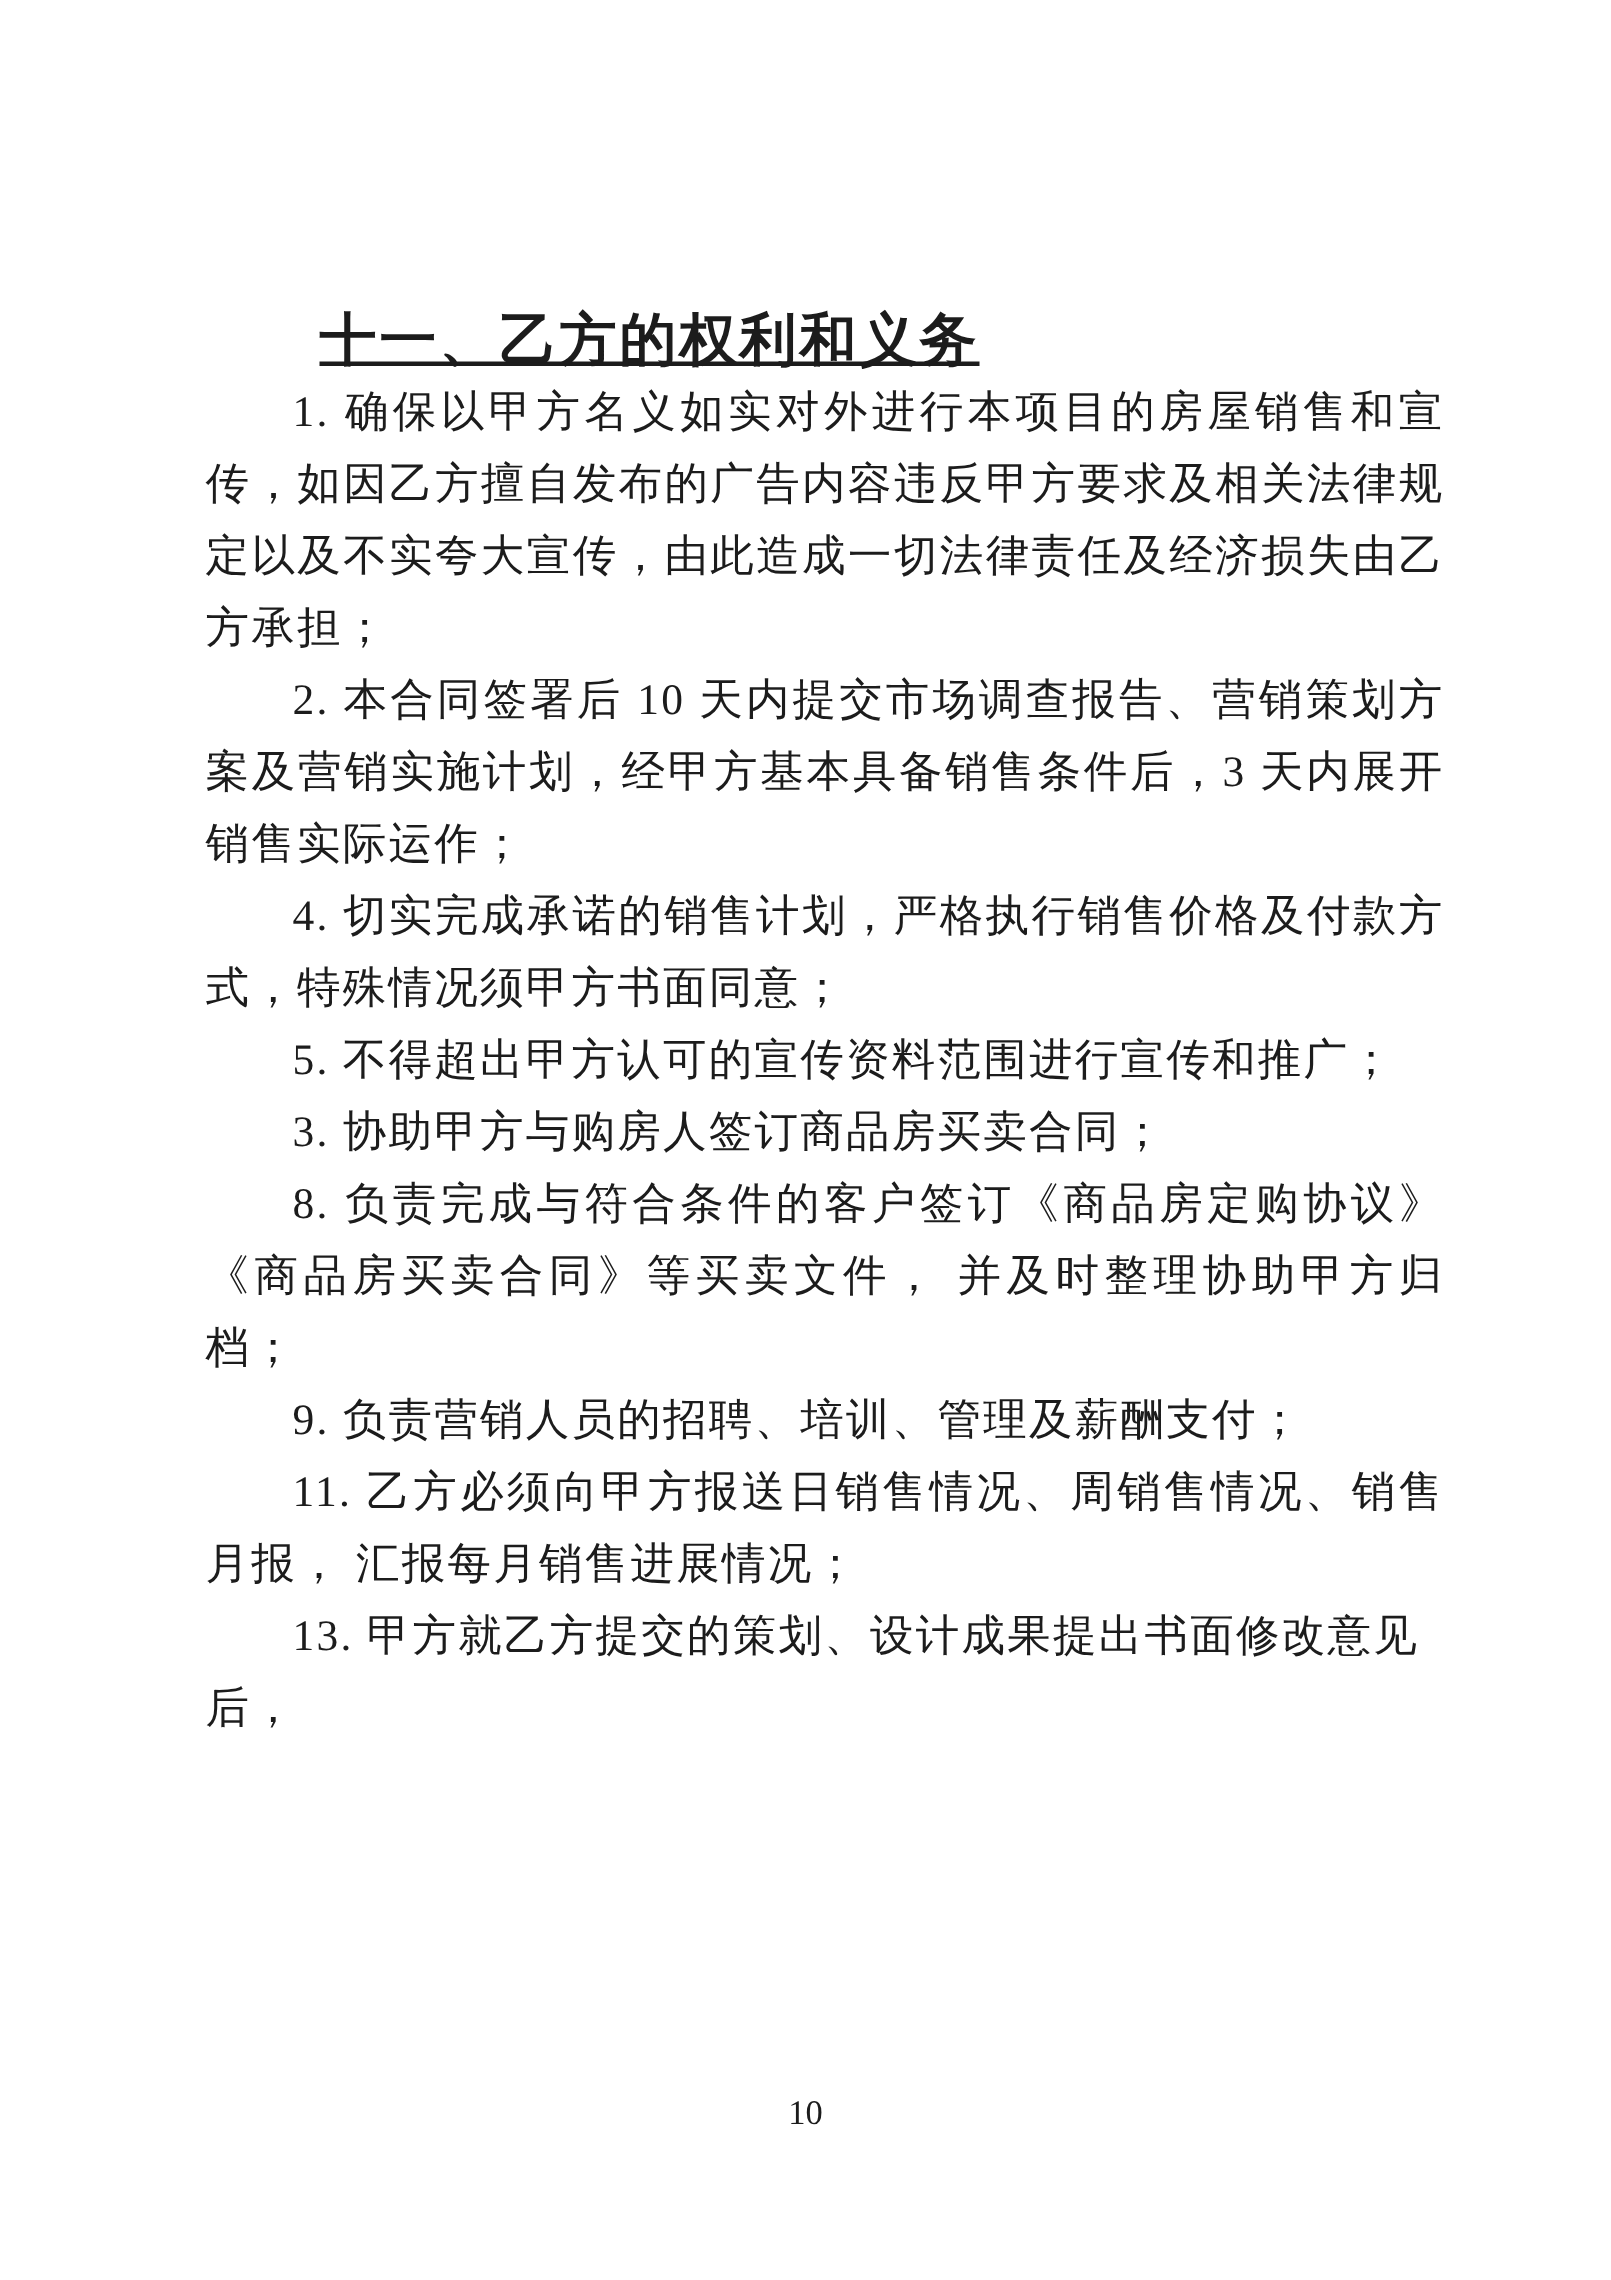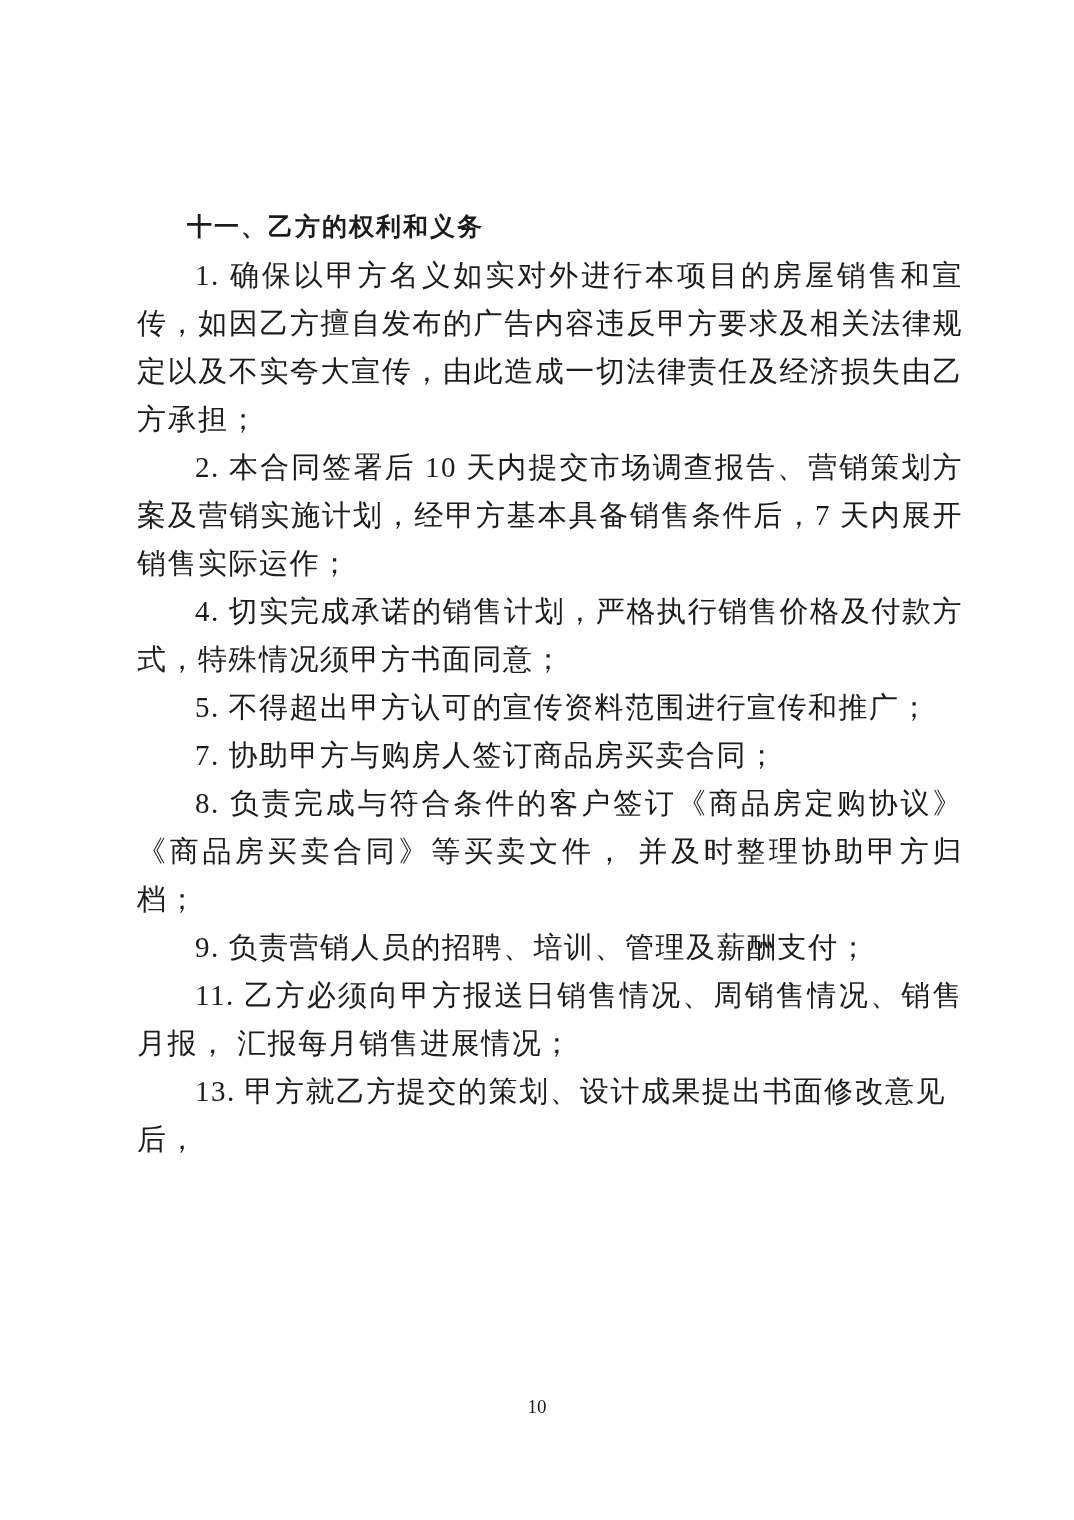--- a/index.html
+++ b/index.html
@@ -14,58 +14,59 @@
     font-family: "Liberation Serif", "DejaVu Serif", serif;
     color: #1c1c1c;
   }
   .page {
     position: absolute;
     left: 137px;
     top: 203px;
     width: 826px;
   }
   .heading {
-    font-size: 25px;
+    font-size: 38px;
     font-weight: bold;
     line-height: 48px;
     text-indent: 2em;
     letter-spacing: 2px;
     margin: 0;
+    text-decoration: underline;
   }
   .clause {
     font-size: 29px;
     line-height: 48px;
     margin: 0;
     text-indent: 2em;
     text-align: justify;
     text-justify: inter-character;
     letter-spacing: 1.5px;
   }
   .clause:last-child {
     text-align: left;
   }
   .footer {
     position: absolute;
     left: 0;
     top: 1396px;
     width: 1074px;
     text-align: center;
-    font-size: 19px;
+    font-size: 23px;
     color: #1c1c1c;
   }
 </style>
 </head>
 <body>
 
 <div class="page">
   <h2 class="heading">十一、乙方的权利和义务</h2>
   <p class="clause">1. 确保以甲方名义如实对外进行本项目的房屋销售和宣传，如因乙方擅自发布的广告内容违反甲方要求及相关法律规定以及不实夸大宣传，由此造成一切法律责任及经济损失由乙方承担；</p>
-  <p class="clause">2. 本合同签署后 10 天内提交市场调查报告、营销策划方案及营销实施计划，经甲方基本具备销售条件后，7 天内展开销售实际运作；</p>
+  <p class="clause">2. 本合同签署后 10 天内提交市场调查报告、营销策划方案及营销实施计划，经甲方基本具备销售条件后，3 天内展开销售实际运作；</p>
   <p class="clause">4. 切实完成承诺的销售计划，严格执行销售价格及付款方式，特殊情况须甲方书面同意；</p>
   <p class="clause">5. 不得超出甲方认可的宣传资料范围进行宣传和推广；</p>
-  <p class="clause">7. 协助甲方与购房人签订商品房买卖合同；</p>
+  <p class="clause">3. 协助甲方与购房人签订商品房买卖合同；</p>
   <p class="clause">8. 负责完成与符合条件的客户签订《商品房定购协议》《商品房买卖合同》等买卖文件， 并及时整理协助甲方归档；</p>
   <p class="clause">9. 负责营销人员的招聘、培训、管理及薪酬支付；</p>
   <p class="clause">11. 乙方必须向甲方报送日销售情况、周销售情况、销售月报， 汇报每月销售进展情况；</p>
   <p class="clause">13.  甲方就乙方提交的策划、设计成果提出书面修改意见后，</p>
 </div>
 
 <div class="footer">10</div>
 
 </body></html>

